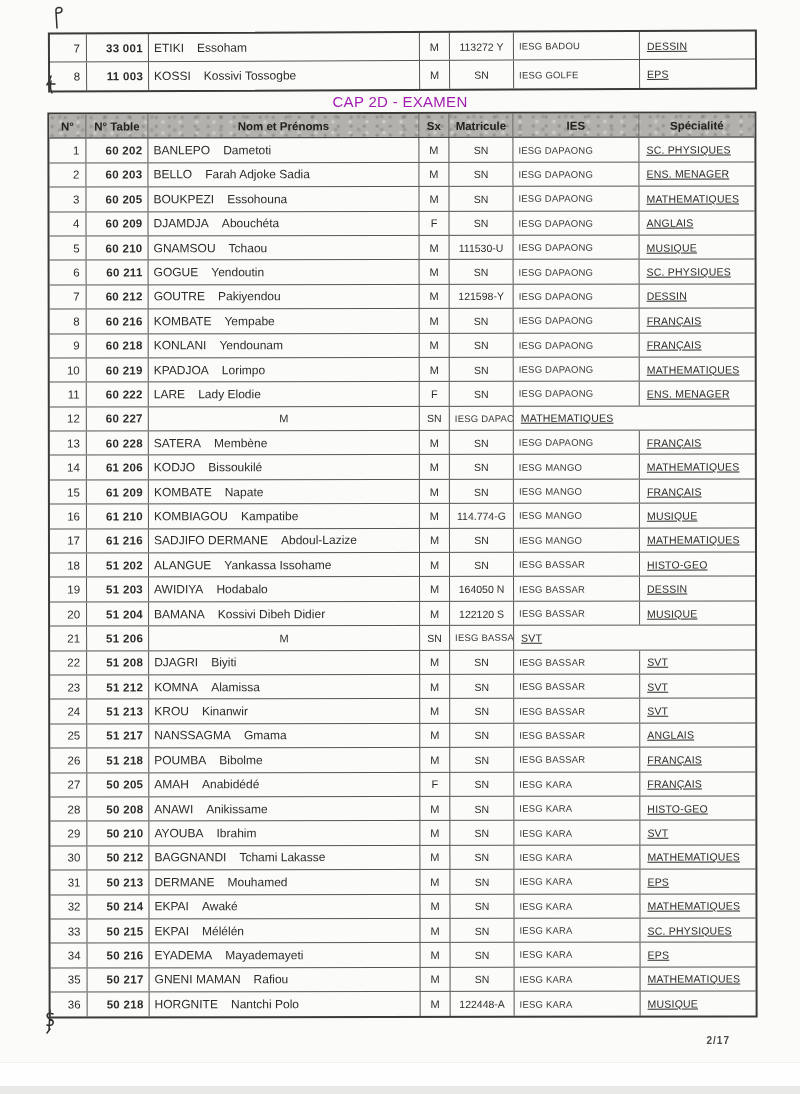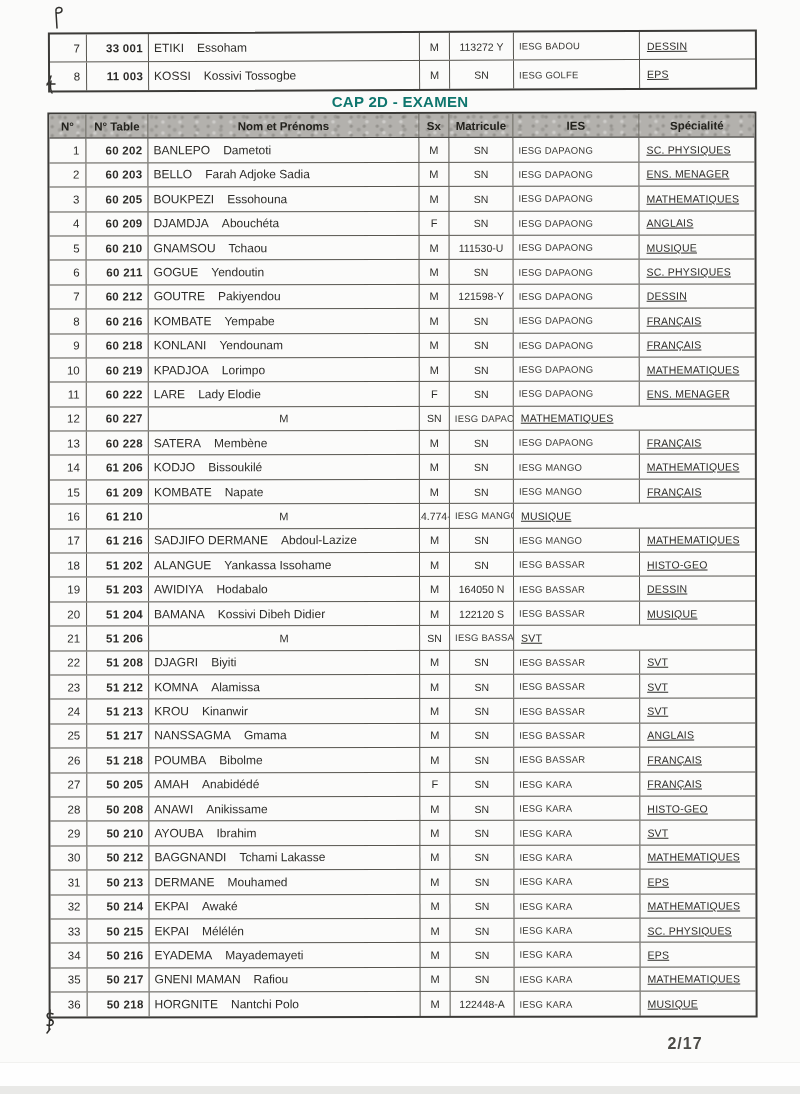--- a/index.html
+++ b/index.html
@@ -71,27 +71,27 @@
     font-size:11.5px;
     color:#23221d;
     border-right:1px solid #6b6962;
     padding:0;
   }
   .hdr .cell:last-child{border-right:none;}
   
   .title{
     position:absolute;top:93px;left:0;width:800px;
     text-align:center;
-    font-weight:bold;font-size:15px;letter-spacing:.3px;
-    color:#0f766e;
+    font-weight:normal;font-size:15px;letter-spacing:.3px;
+    color:#a21caf;
   }
   .page-number{
     position:absolute;top:1035px;left:640px;width:90px;
-    text-align:center;
-    font-size:16px;font-weight:bold;color:#4c4b47;letter-spacing:1px;
+    text-align:right;
+    font-size:10px;font-weight:bold;color:#4c4b47;letter-spacing:1px;
   }
   
   .mark{position:absolute;}
   .mark-top{top:5px;left:52px;}
   .mark-mid{top:75px;left:44px;}
   .mark-bottom{top:1009px;left:42px;}
   .mark svg path{stroke:#2f2e2b;stroke-width:1.5;fill:none;stroke-linecap:round;stroke-linejoin:round;}
   
   .scan-strip{
     position:absolute;left:0;top:1062px;width:800px;height:24px;
@@ -561,20 +561,24 @@
           </div>
   </div>
 
   <div class="row">
     <div class="cell c-n">
             <span>16</span>
           </div>
     <div class="cell c-table">
             <span>61 210</span>
           </div>
+    <div class="cell c-name">
+            <span class="last">KOMBIAGOU</span>
+            <span class="first">Kampatibe</span>
+          </div>
     <div class="cell c-sx">
             <span>M</span>
           </div>
     <div class="cell c-mat">
             <span>114.774-G</span>
           </div>
     <div class="cell c-ies">
             <span>IESG MANGO</span>
           </div>
     <div class="cell c-spec">

